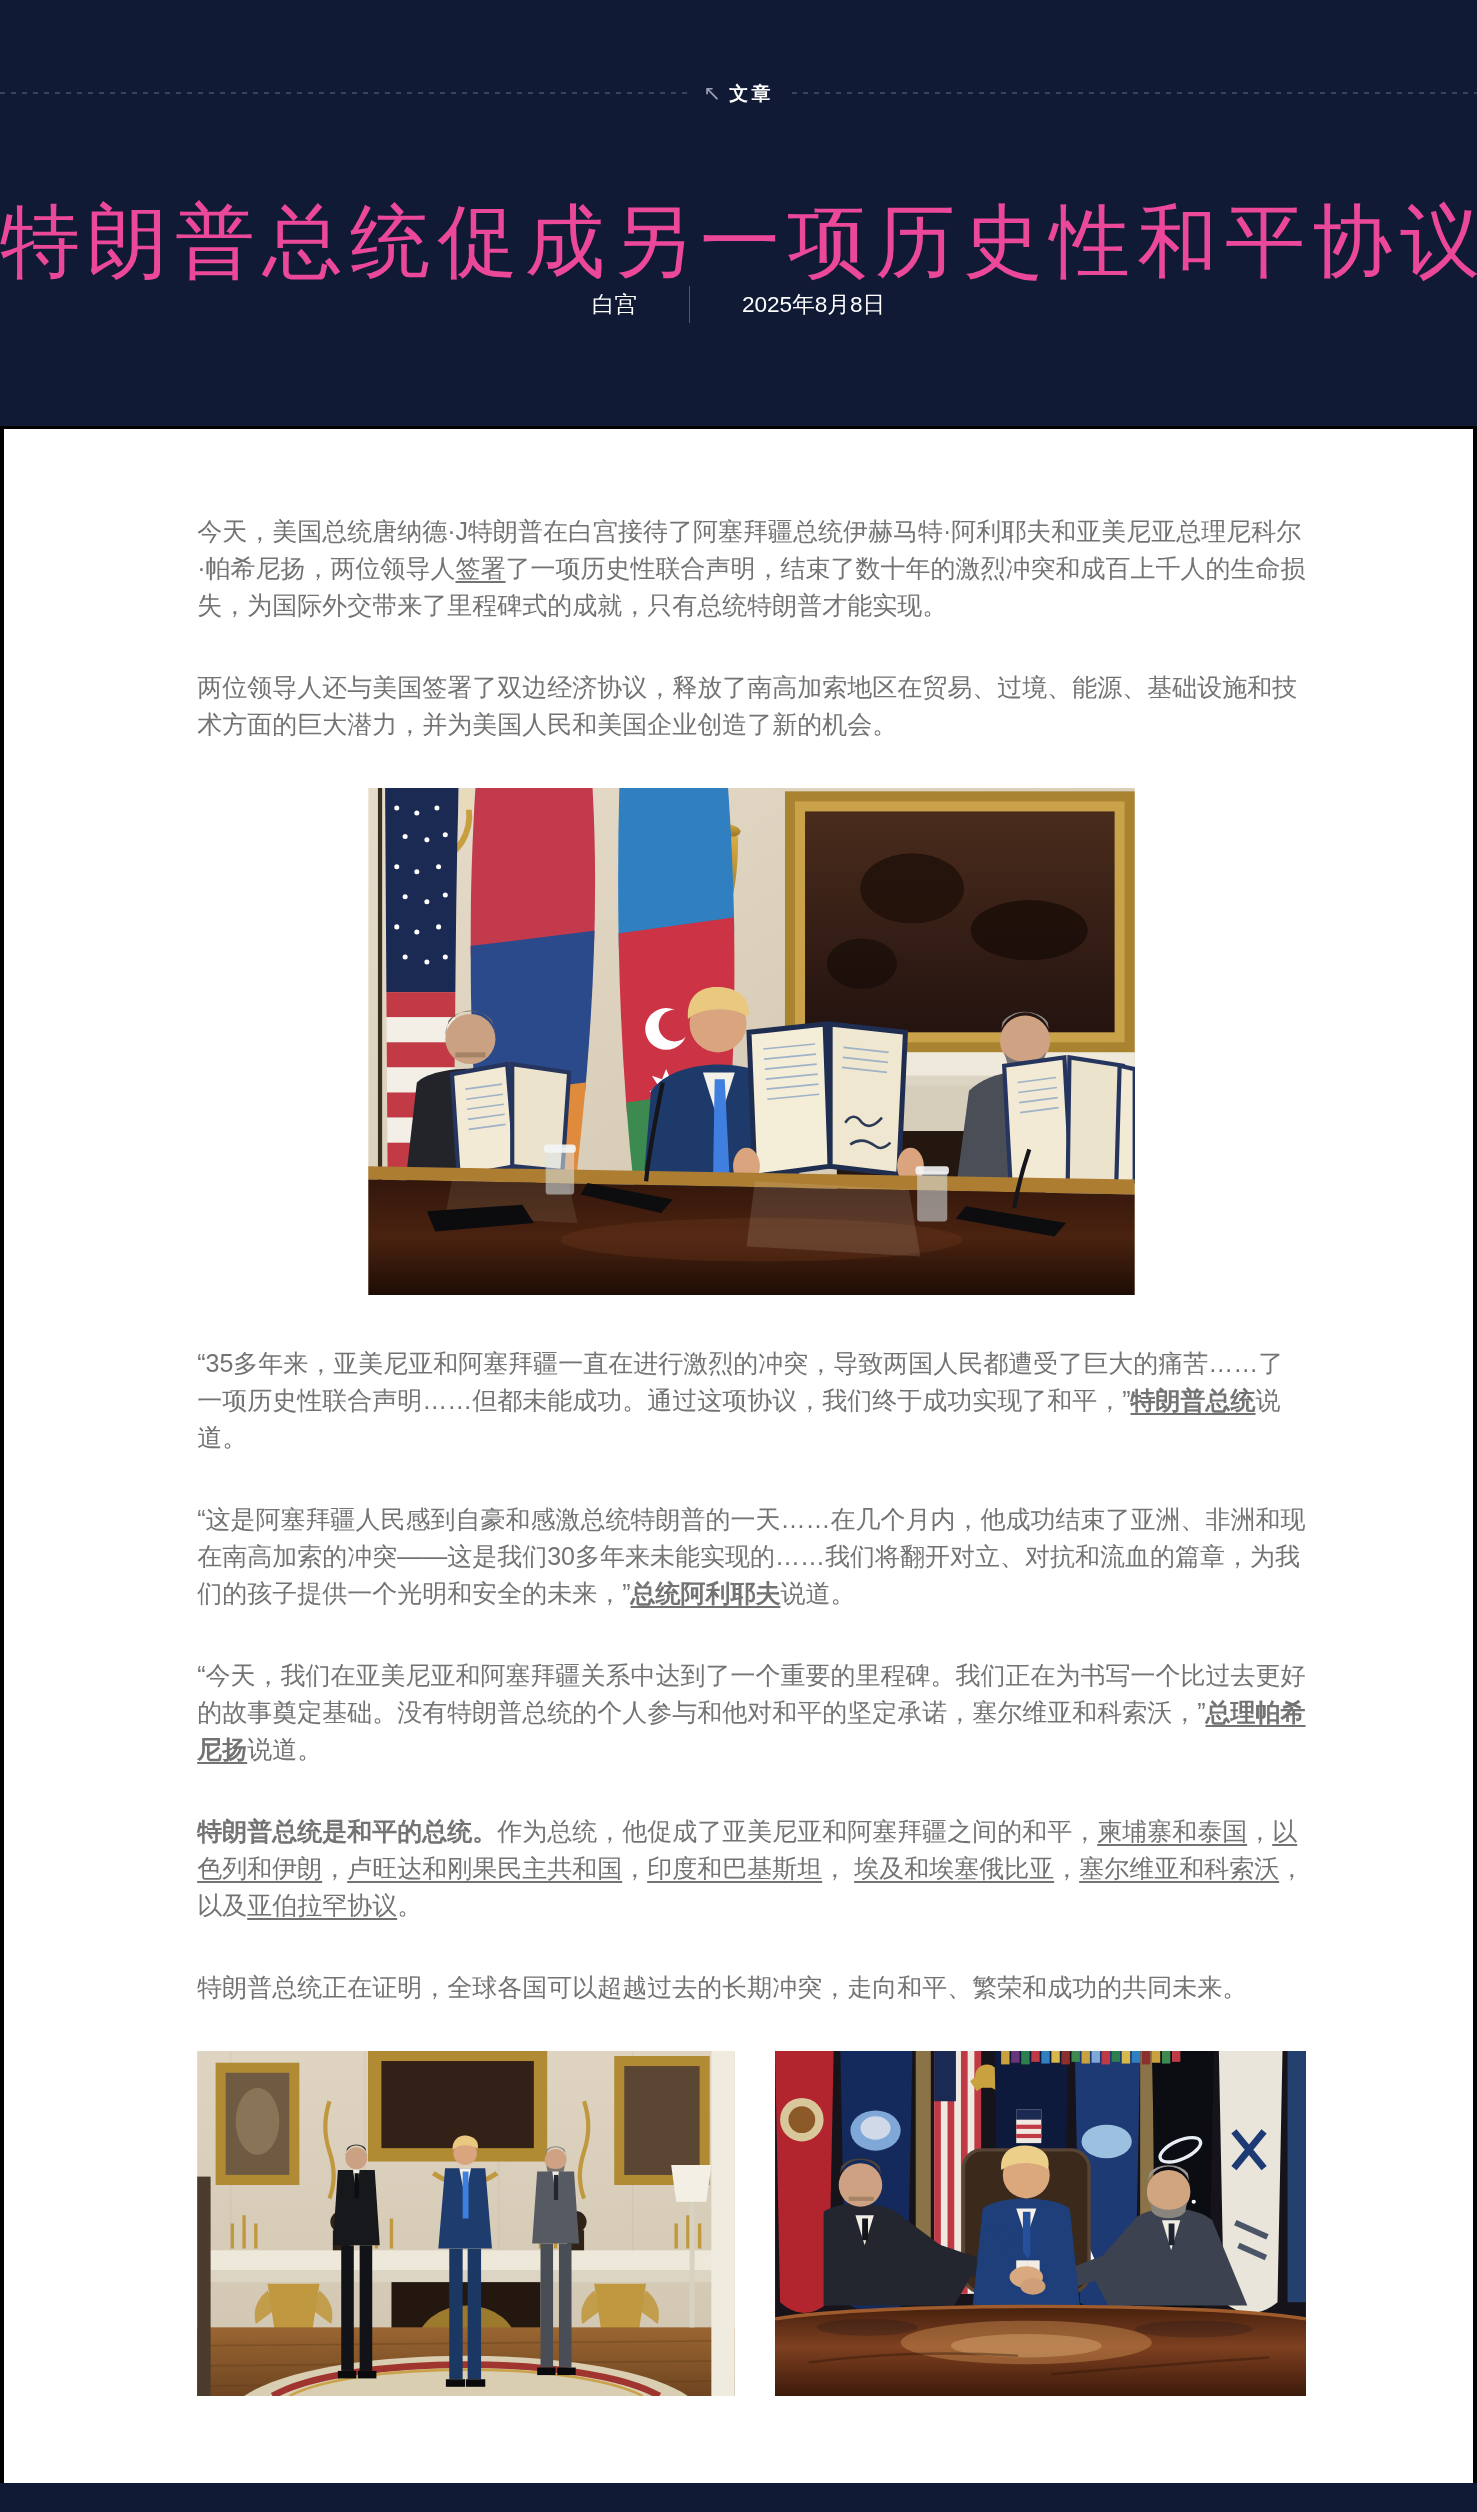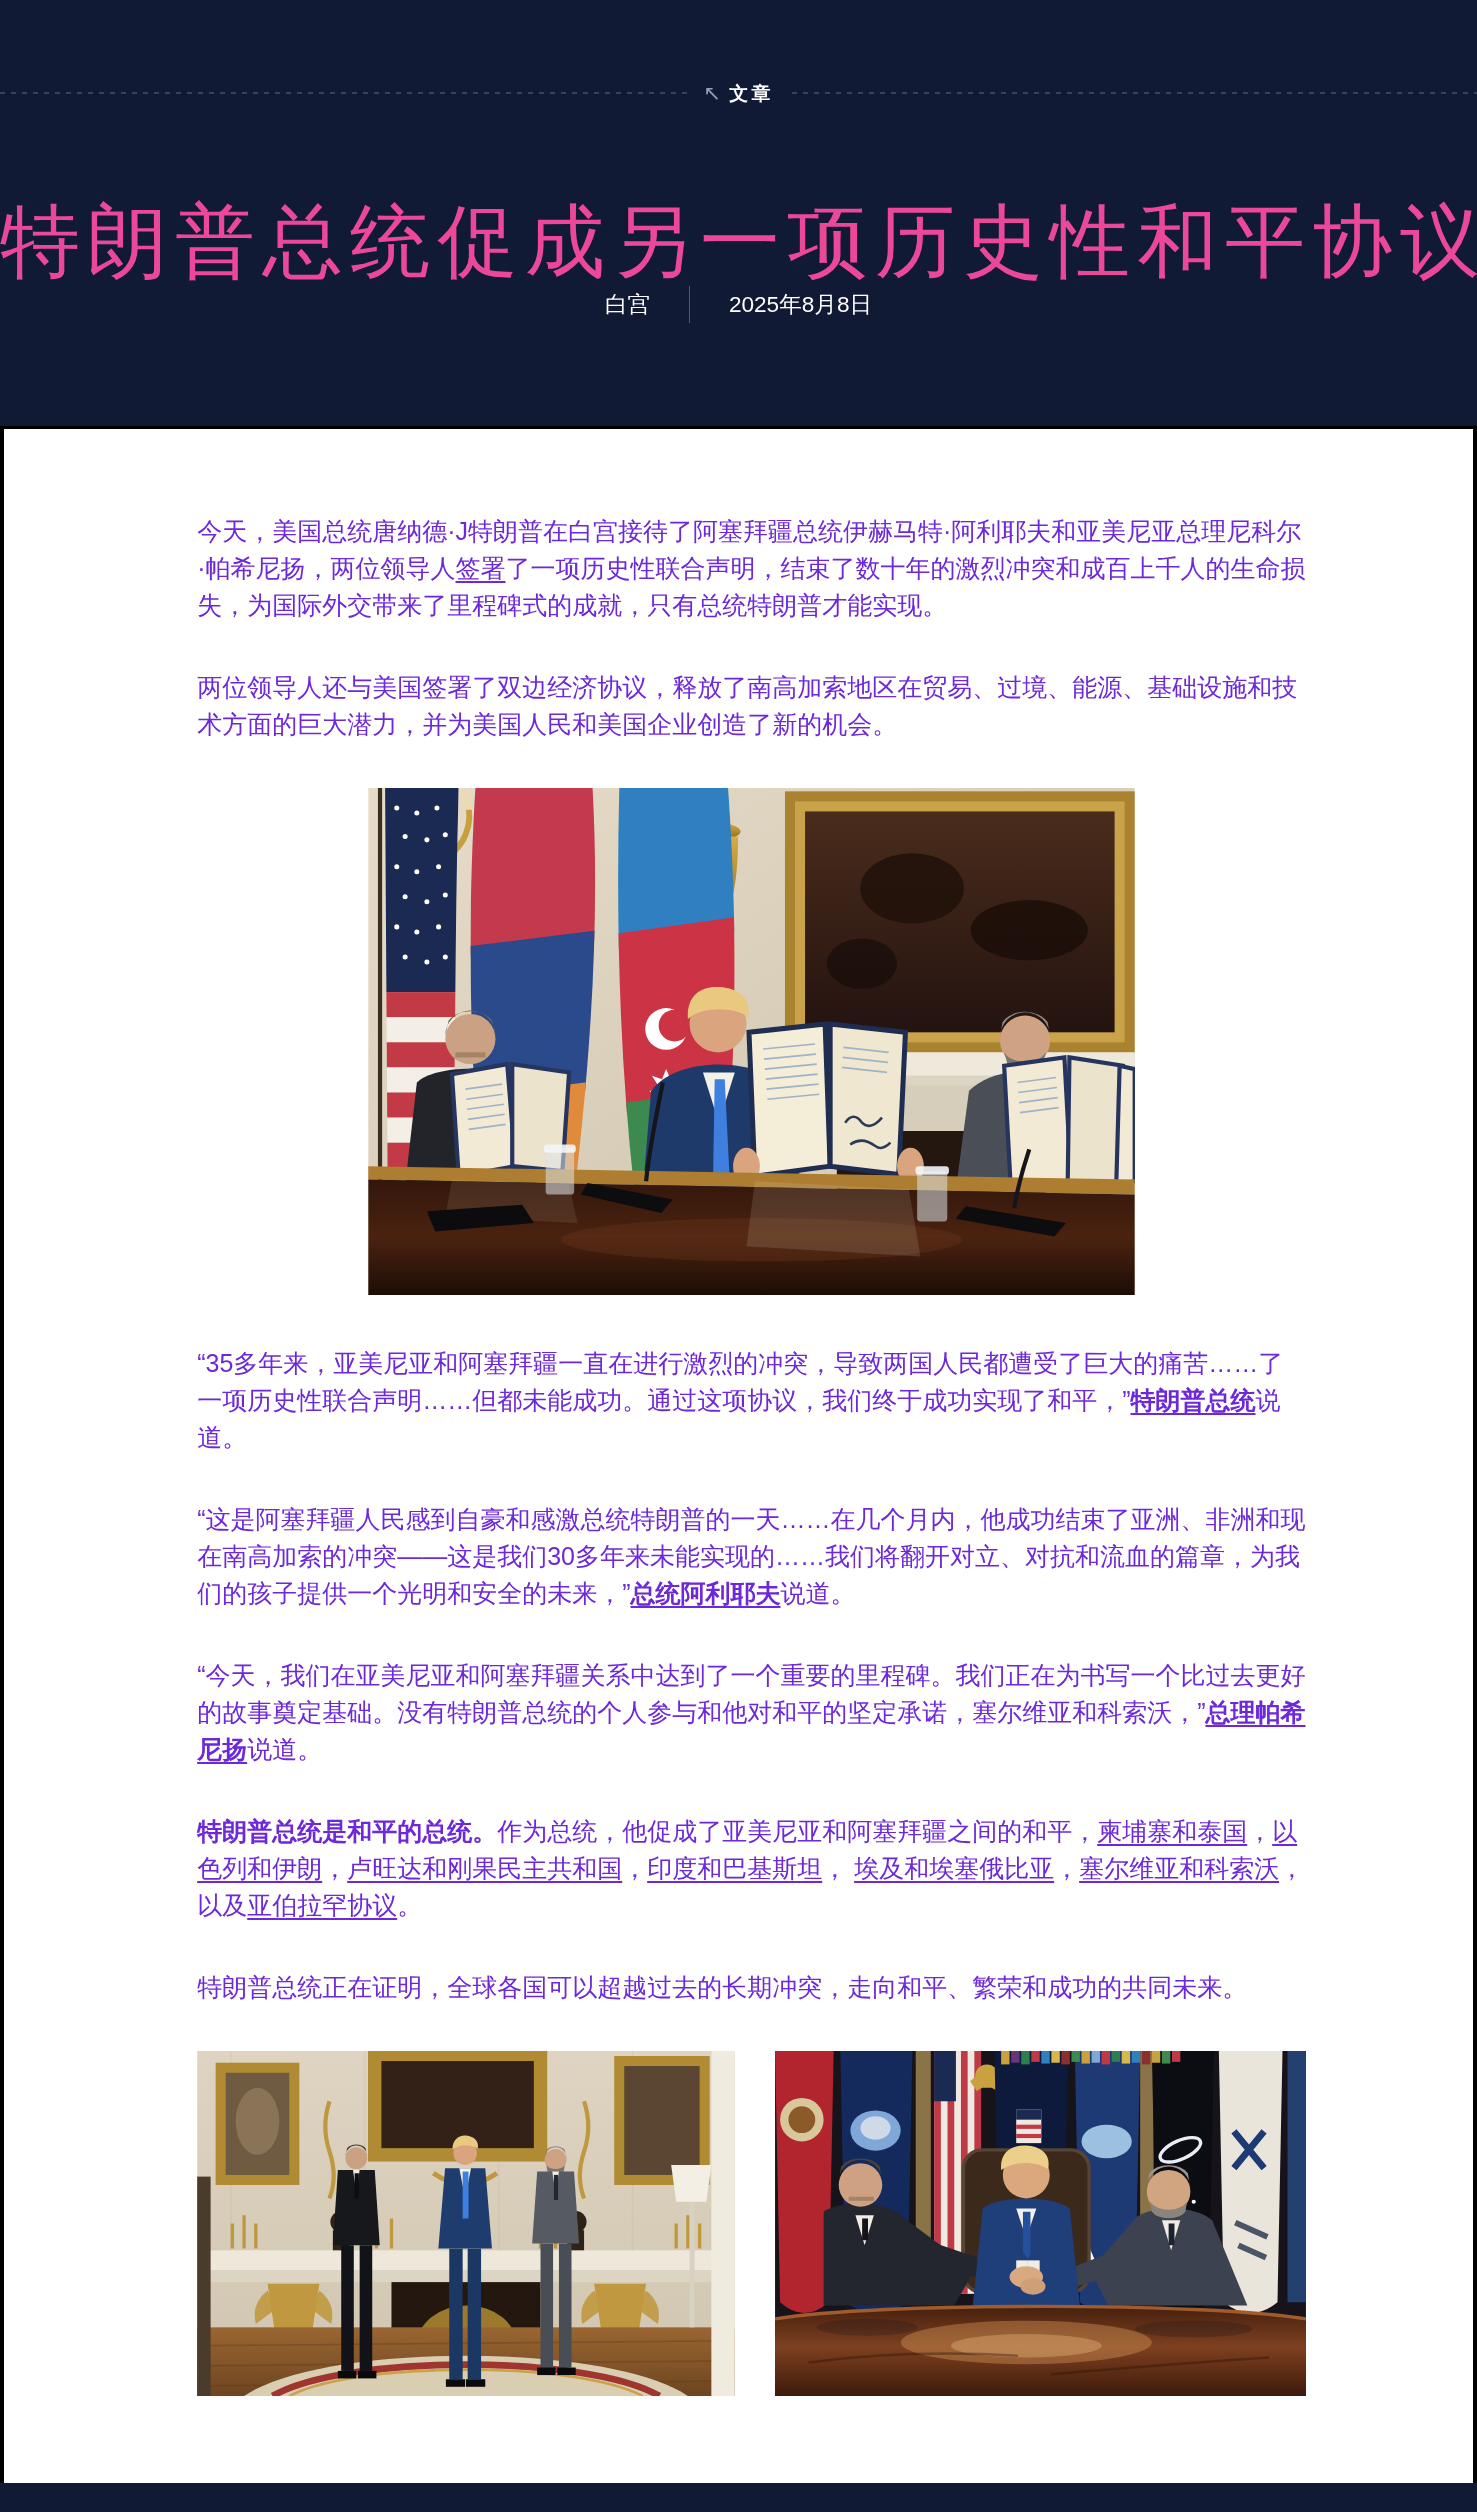--- a/index.html
+++ b/index.html
@@ -10,27 +10,27 @@
   .dotline{position:absolute;top:92px;left:0;right:0;height:1.7px;
     background-image:repeating-linear-gradient(90deg,rgba(160,170,195,.28) 0 5px,transparent 5px 11px);}
   .eyebrow{position:absolute;top:80px;left:0;width:100%;text-align:center;}
   .eyebrow-inner{display:inline-block;background:#101a34;padding:0 15px;color:#fff;
     font-size:19px;font-weight:700;letter-spacing:3.3px;line-height:25px;cursor:pointer;}
   .eyebrow-arrow{color:#97a0b4;font-weight:400;font-size:21px;margin-right:8.4px;letter-spacing:0;}
   .page-title{position:absolute;top:122px;left:0;width:100%;text-align:center;color:#ec4899;
     font-family:"DejaVu Serif","Liberation Serif",serif;font-weight:400;
     font-size:80px;line-height:131px;letter-spacing:7.5px;white-space:nowrap;}
   .meta-row{position:absolute;top:286px;left:0;width:100%;display:flex;justify-content:center;
-    align-items:center;gap:39px;color:#fff;font-size:22.6px;line-height:37px;}
+    align-items:center;gap:52px;color:#fff;font-size:22.6px;line-height:37px;}
   .meta-divider{width:0.8px;height:37px;background:#4d5871;}
 
   
   .card{background:#fff;margin:3.3px 4.2px 0 4.2px;padding:84px 0 87px 0;}
   .inner{width:1109px;margin-left:193px;}
-  .inner p{font-size:25px;line-height:37px;color:#6d28d9;margin:0 0 45px 0;}
+  .inner p{font-size:25px;line-height:37px;color:#737373;margin:0 0 45px 0;}
   .seg-bold{font-weight:700;margin-top:32px;}
   a.seg-link{color:inherit;text-decoration:underline;text-decoration-thickness:1.7px;text-underline-offset:4.2px;}
 
   .figure-hero{width:767px;height:507px;margin:1.7px auto 50px auto;}
   .figure-row{display:flex;gap:40px;margin-top:23.4px;}
   .figure-hero svg,.figure-row svg{display:block;}
 
   
   .site-footer{height:64px;background:#101a34;}
 </style>

